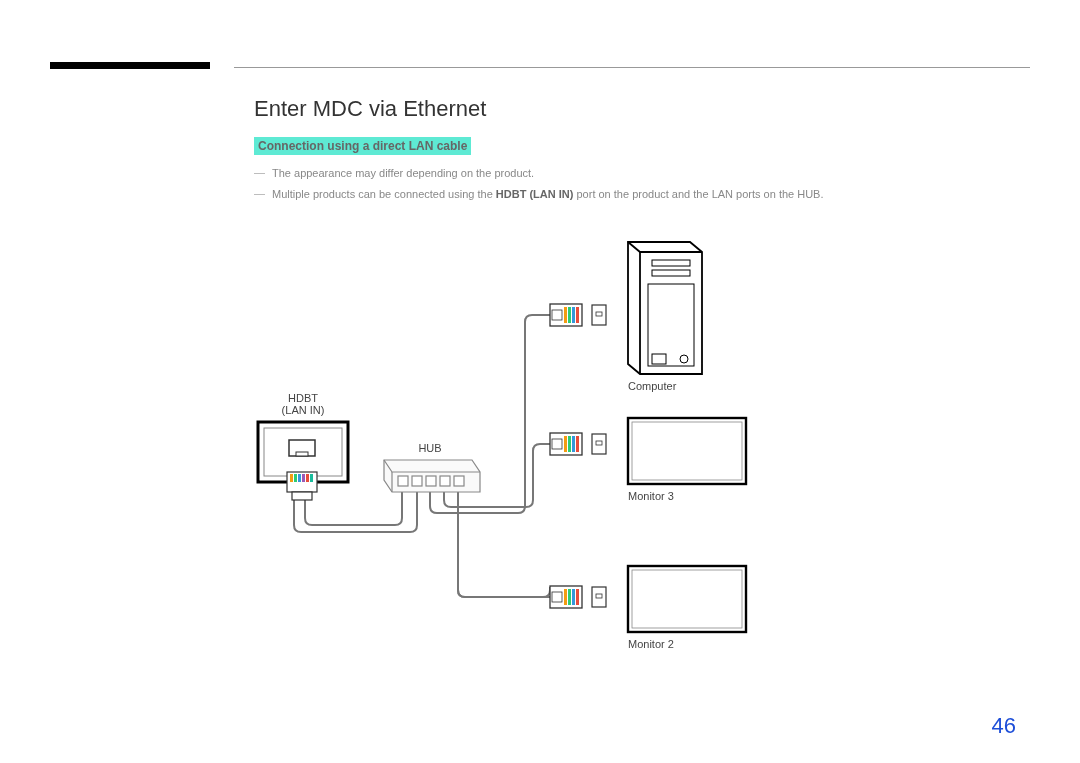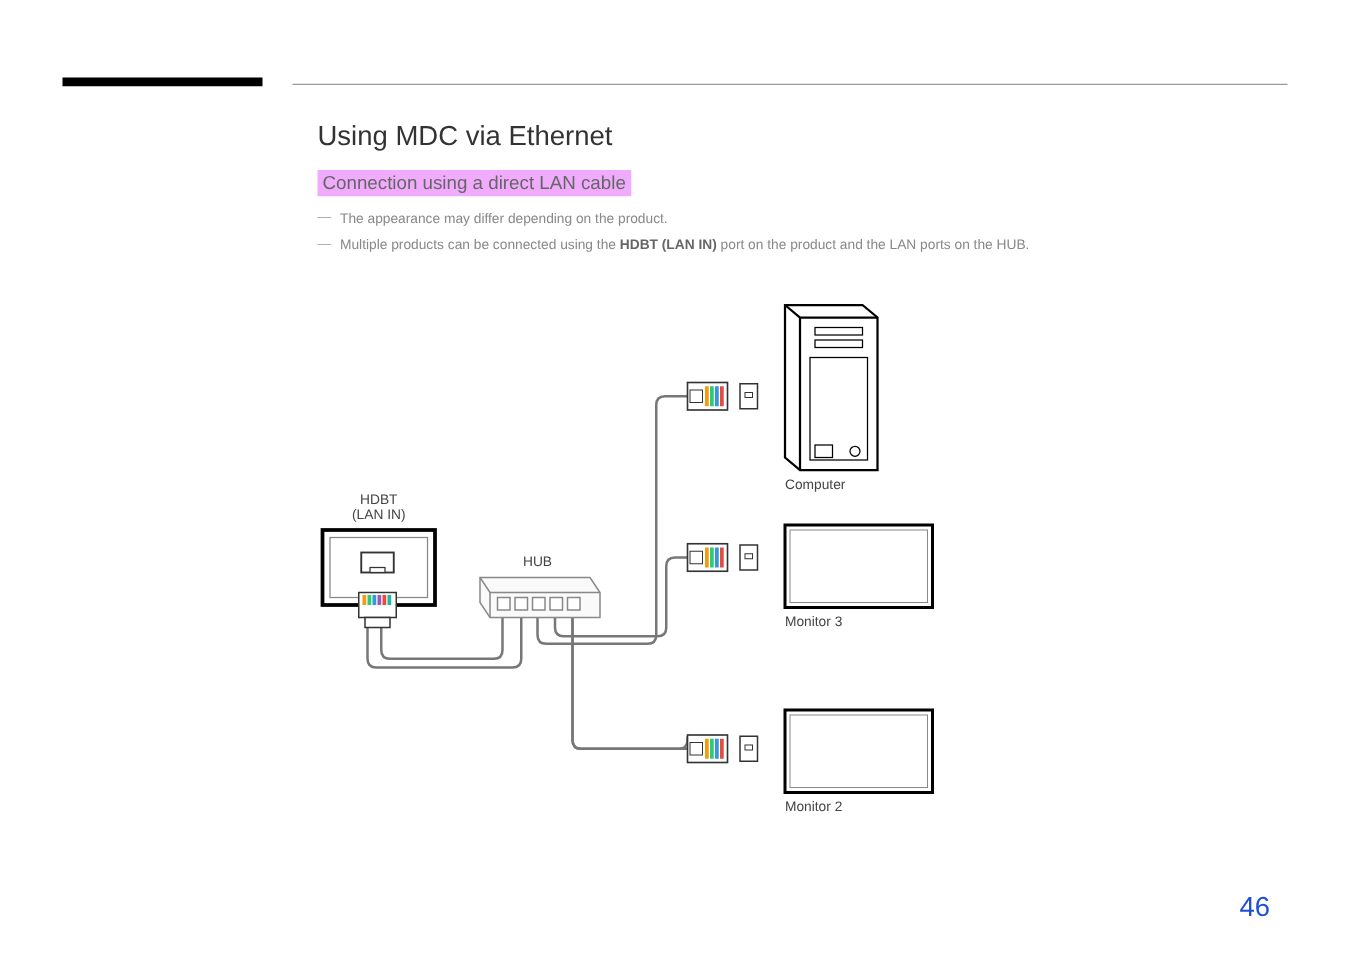--- a/index.html
+++ b/index.html
@@ -40,26 +40,26 @@
     color: #333;
     margin: 0 0 14px 0;
   }
   .intro {
     font-size: 11px;
     color: #444;
     margin-bottom: 12px;
     line-height: 1.5;
   }
   h3 {
-    font-size: 15px;
-    font-weight: 400;
+    font-size: 12px;
+    font-weight: 700;
     color: #666;
     margin: 0 0 10px 0;
     display: inline-block;
-    background: #f0abfc;
+    background: #5eead4;
     padding: 2px 4px;
   }
   .note-list {
     margin: 0 0 10px 0;
     padding: 0;
   }
   .note-item {
     font-size: 11px;
     color: #888;
     margin-bottom: 4px;
@@ -103,21 +103,21 @@
     color: #1d4ed8;
   }
 </style>
 </head>
 <body>
 
 <div class="black-bar"></div>
 <div class="hr-top"></div>
 
 <div class="content">
-  <h2>Using MDC via Ethernet</h2>
+  <h2>Enter MDC via Ethernet</h2>
   <h3>Connection using a direct LAN cable</h3>
   <div class="note-list">
     <div class="note-item">
       <span>The appearance may differ depending on the product.</span>
     </div>
     <div class="note-item">
       <span>Multiple products can be connected using the </span><span class="bold">HDBT (LAN IN)</span><span> port on the product and the LAN ports on the HUB.</span>
     </div>
   </div>
 

